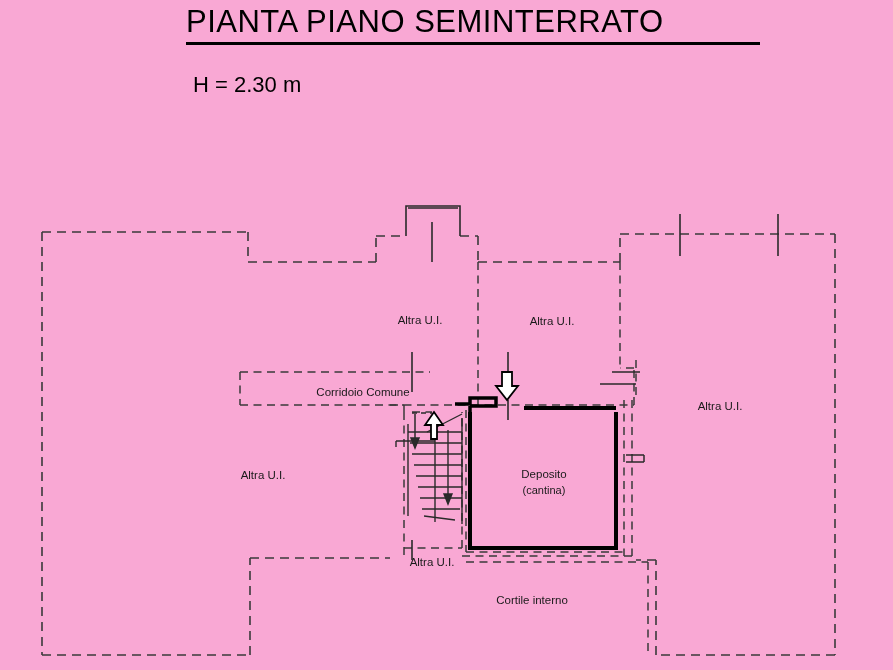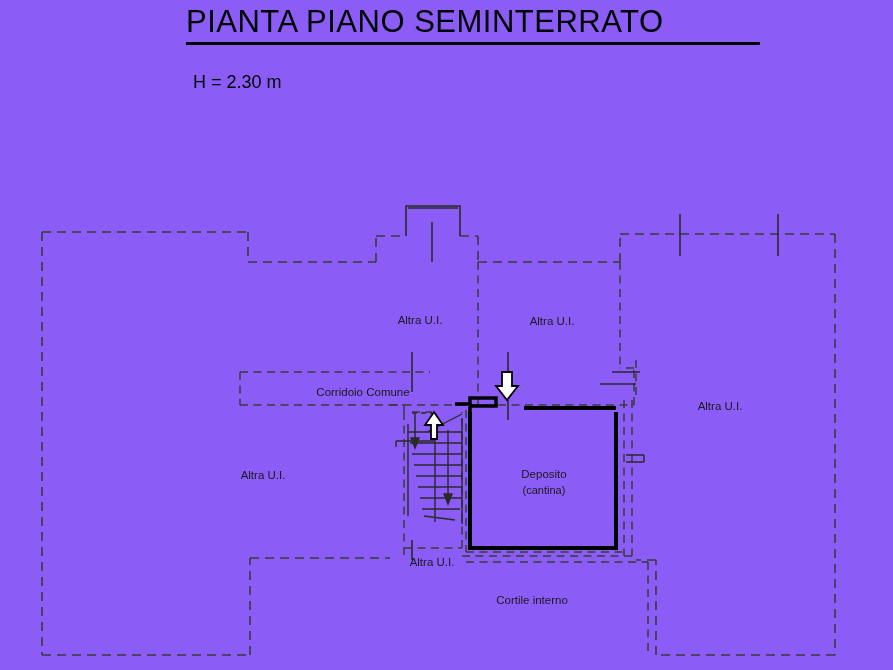--- a/index.html
+++ b/index.html
@@ -8,21 +8,21 @@
     background: #ffffff;
   }
   body {
     font-family: "Liberation Sans", sans-serif;
     color: #000000;
   }
   #page {
     position: relative;
     width: 893px;
     height: 670px;
-    background: #8b5cf6;
+    background: #f9a8d4;
     overflow: hidden;
   }
   #title-block {
     position: absolute;
     left: 0;
     top: 0;
     width: 893px;
     height: 120px;
   }
   #plan-title {
@@ -40,21 +40,21 @@
     left: 186px;
     top: 42px;
     width: 574px;
     height: 3px;
     background: #000;
   }
   #height-note {
     position: absolute;
     left: 193px;
     top: 72px;
-    font-size: 18px;
+    font-size: 22px;
     white-space: nowrap;
     color: #000;
   }
   #drawing-wrap {
     position: absolute;
     left: 0;
     top: 0;
     width: 726px;
     height: 670px;
   }

